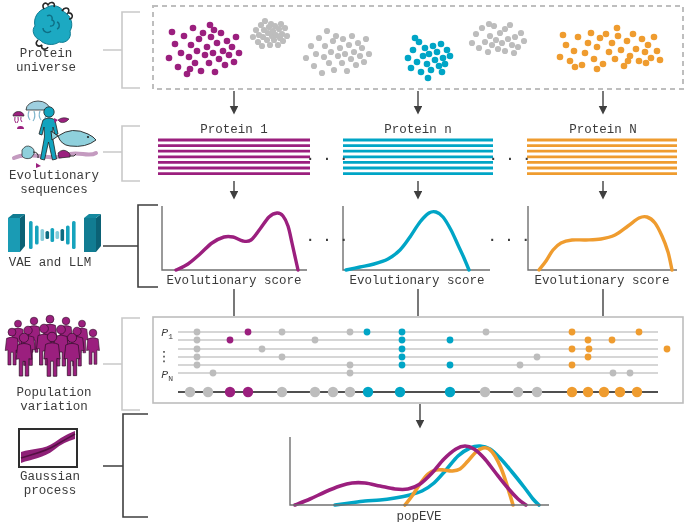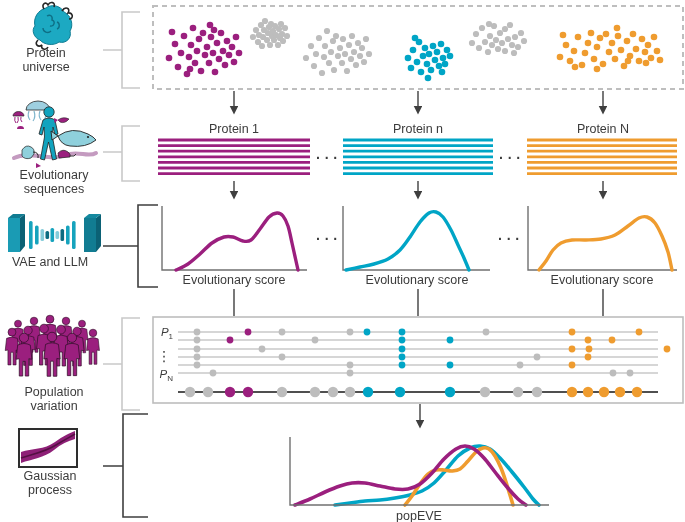--- a/index.html
+++ b/index.html
@@ -1,17 +1,17 @@
 <!DOCTYPE html>
 <html><head>
 <meta charset="utf-8">
 <style>
   html,body{margin:0;padding:0;background:#ffffff;}
   #fig{position:relative;width:685px;height:522px;background:#fff;overflow:hidden;
-       font-family:Liberation Sans, sans-serif;}
+       font-family:Liberation Mono, monospace;}
   #fig svg{position:absolute;left:0;top:0;}
   text{fill:#3B3B3B;}
 </style>
 </head>
 <body>
 
 <div id="fig">
 <svg width="685" height="522" viewBox="0 0 685 522">
   <defs>
     <marker id="ah" markerWidth="8" markerHeight="8" refX="4.6" refY="3.2" orient="auto">

